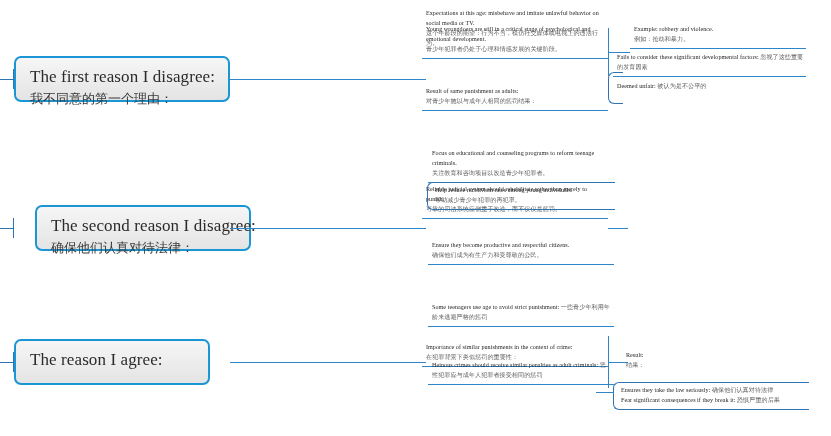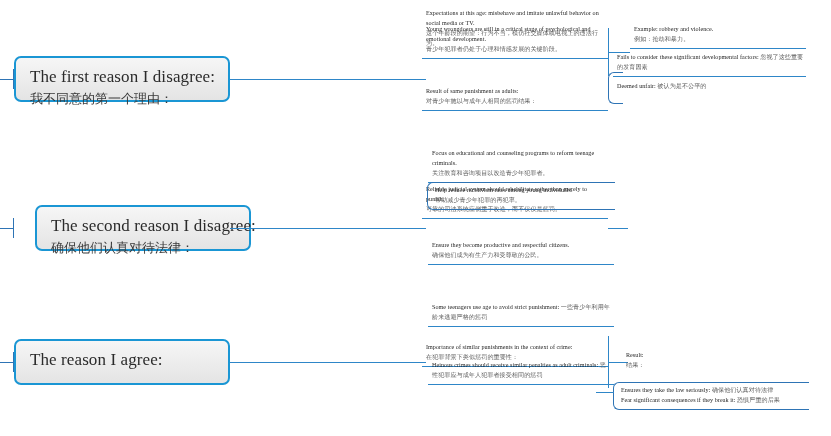--- a/index.html
+++ b/index.html
@@ -177,21 +177,21 @@
   </div>
 
   <div class="item" style="left:428px; top:238px; width:186px;">
     <div class="line">Ensure they become productive and respectful citizens.</div>
     <div class="line cn">确保他们成为有生产力和受尊敬的公民。</div>
   </div>
 
   <div class="stub h" style="left:0px; top:362px; width:14px;"></div>
   <div class="stub v" style="left:13px; top:352px; height:20px;"></div>
 
-  <div class="main-node" style="left:14px; top:339px; width:216px; height:46px;">
+  <div class="main-node" style="left:14px; top:339px; width:196px; height:46px;">
     <div class="en">The reason I agree:</div>
   </div>
 
   <div class="conn h" style="left:230px; top:362px; width:196px;"></div>
 
   <div class="item" style="left:422px; top:340px; width:186px;">
     <div class="line">Importance of similar punishments in the context of crime:</div>
     <div class="line cn">在犯罪背景下类似惩罚的重要性：</div>
   </div>
 

